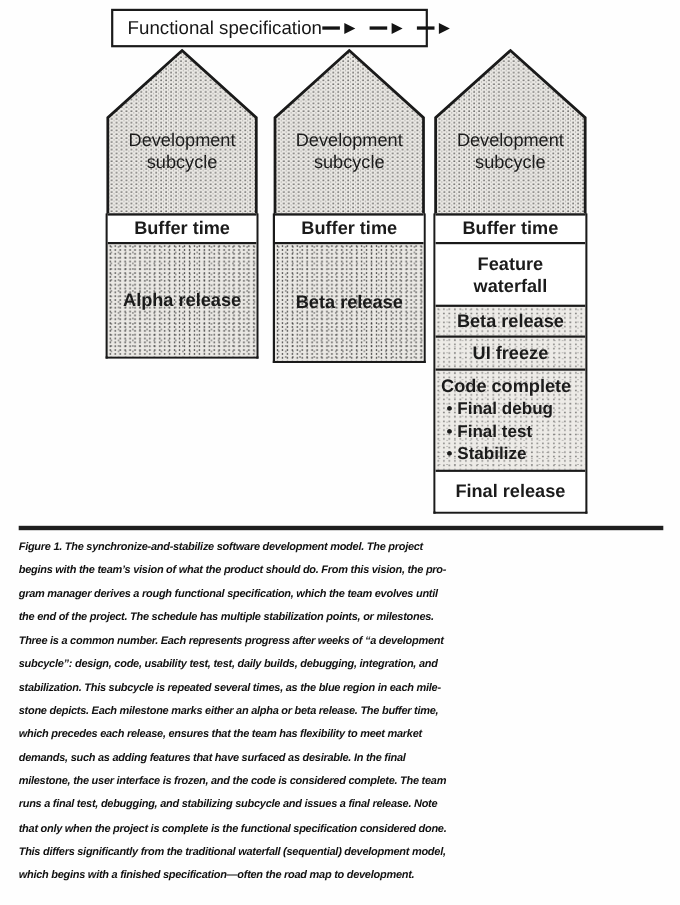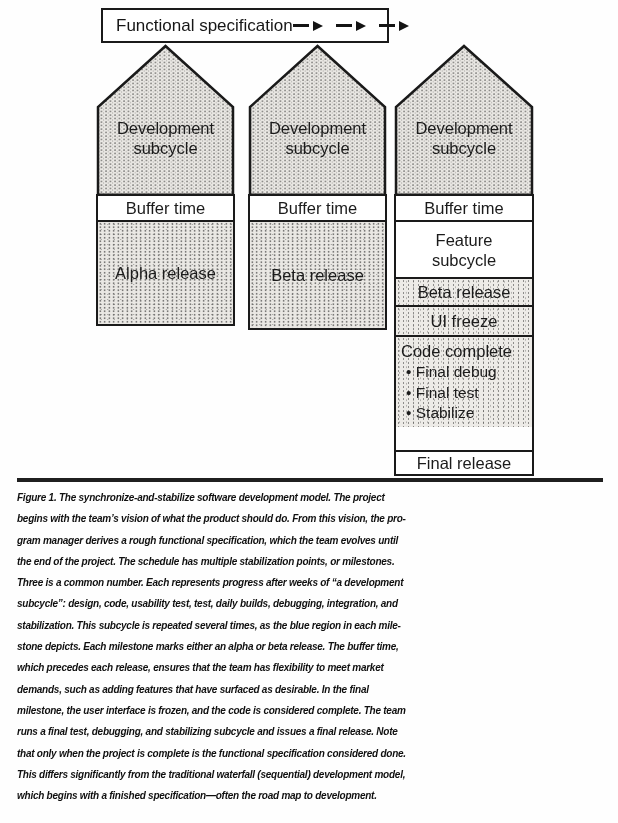--- a/index.html
+++ b/index.html
@@ -35,33 +35,33 @@
     margin:0 auto; width:112px; text-align:center;
     font-size:16.5px; line-height:20px; color:#1b1b1b;
   }
   .rows {
     position:absolute; left:0; right:0; top:150px;
     border-left:2.5px solid #1a1a1a; border-right:2.5px solid #1a1a1a; border-bottom:2.5px solid #1a1a1a;
   }
   .row {
     border-top:2.5px solid #1a1a1a; box-sizing:border-box;
     display:flex; align-items:center; justify-content:center;
-    text-align:center; font-size:16.5px; color:#1b1b1b; background:#ffffff;
+    text-align:center; font-size:16.5px; color:#1b1b1b; background:#ffffff;font-weight:bold;
   }
   .row-buffer  { height:26px; }
   .row-alpha   { height:104px; }
   .row-beta2   { height:108px; }
   .row-feature { height:57px; }
   .row-feature .wrap { width:90px; line-height:20px; }
   .row-beta    { height:28px; }
   .row-ui      { height:30px; }
   .row-code    { height:92px; display:block; text-align:left; padding:4px 2px 0 5px; }
   .row-code .code-head { font-size:16.5px; line-height:21px; }
   .bullet-item { font-size:15.5px; line-height:20.5px; padding-left:5px; white-space:nowrap; }
-  .row-final   { height:24px;margin-top:23px; }
+  .row-final   { height:38px; }
 
   
   .stipple {
     background-color:#eae8e4;
     background-image:
       radial-gradient(circle, rgba(47,47,47,.78) .75px, rgba(47,47,47,0) 1.05px),
       radial-gradient(circle, rgba(47,47,47,.45) .55px, rgba(47,47,47,0) .85px);
     background-size:4.5px 3.5px, 6.5px 5px;
     text-align:center;
   }
@@ -148,21 +148,21 @@
   <div class="column col-3">
     <svg class="house-svg" width="140" height="152">
       <polygon points="70,2 138,63 138,150.8 2,150.8 2,63" fill="url(#stipple-pattern)" stroke="#1a1a1a" stroke-width="2.5"></polygon>
     </svg>
     <div class="house-label">Development subcycle</div>
     <div class="rows">
       <div class="row row-buffer">
         <span>Buffer time</span>
       </div>
       <div class="row row-feature">
-        <span class="wrap">Feature subcycle</span>
+        <span class="wrap">Feature waterfall</span>
       </div>
       <div class="row row-beta stipple-light">
         <span>Beta release</span>
       </div>
       <div class="row row-ui stipple-light">
         <span>UI freeze</span>
       </div>
       <div class="row row-code stipple-light">
         <div class="code-head">Code complete</div>
         <div class="bullet-item">• Final debug</div>

